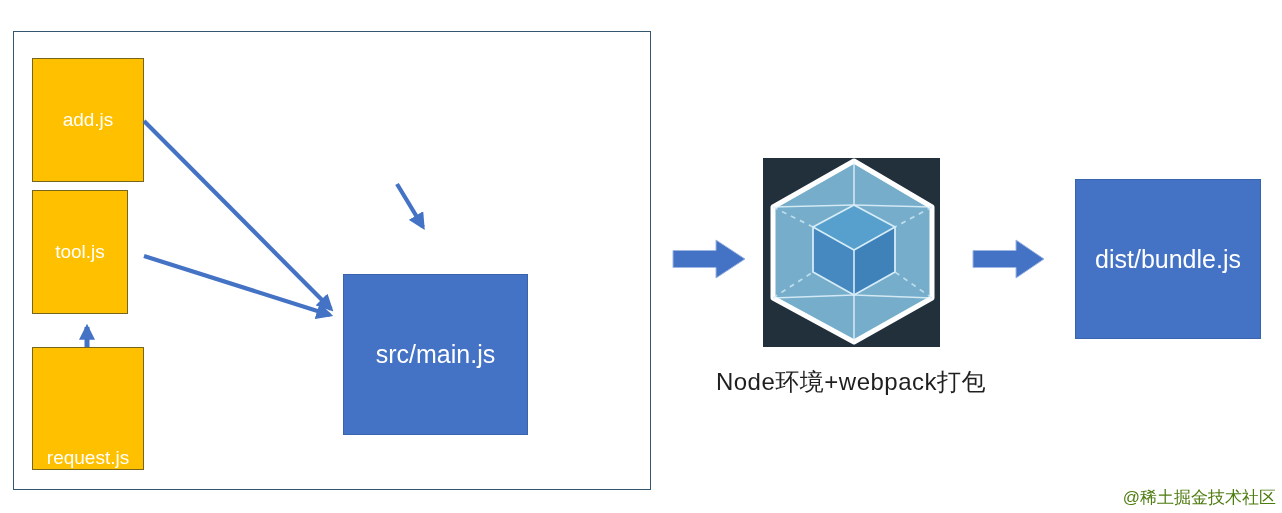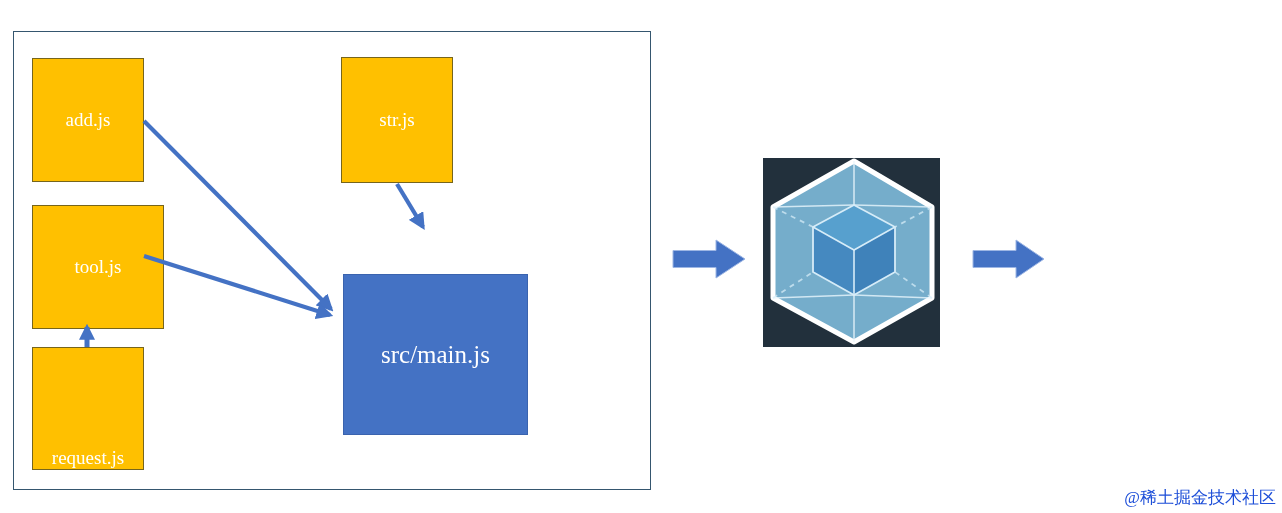--- a/index.html
+++ b/index.html
@@ -2,21 +2,21 @@
 <html><head>
 <meta charset="utf-8">
 <style>
   html, body { margin: 0; padding: 0; }
   body {
     width: 1282px; height: 513px;
     background: #ffffff;
     font-family: "Liberation Sans", sans-serif;
     overflow: hidden;
   }
-  .canvas { position: relative; width: 1282px; height: 513px; background: #ffffff; font-family: Liberation Serif, serif; }
+  .canvas { position: relative; width: 1282px; height: 513px; background: #ffffff; }
 
   .group-container {
     position: absolute; left: 13px; top: 31px;
     width: 638px; height: 459px;
     border: 1.5px solid #35566f;
     box-sizing: border-box;
     background: #ffffff;
   }
 
   .box {
@@ -31,21 +31,21 @@
     font-size: 19px;
   }
   .module-box {
     background: #4472c4;
     border: 1px solid #3a63ae;
     color: #ffffff;
     font-size: 25px;
   }
 
   .box-add     { left: 32px;  top: 58px;  width: 112px; height: 124px; }
-  .box-tool    { left: 32px;  top: 205px; width: 132px; height: 124px; }
+  .box-tool    { left: 32px;  top: 190px; width: 96px; height: 124px; }
   .box-request { left: 32px;  top: 347px; width: 112px; height: 123px; align-items: flex-end; }
   .box-str     { left: 341px; top: 57px;  width: 112px; height: 126px; }
   .box-main    { left: 343px; top: 239px; width: 185px; height: 161px; margin-top: 35px; }
   .box-bundle  { left: 1075px; top: 179px; width: 186px; height: 160px; }
 
   .arrow-layer {
     position: absolute; left: 0; top: 0;
     width: 1282px; height: 513px;
     pointer-events: none;
   }
@@ -59,47 +59,47 @@
 
   .process-caption {
     position: absolute; left: 651px; top: 366px; width: 400px;
     text-align: center;
     font-size: 24px; color: #1f1f1f;
     letter-spacing: 0.5px;
   }
 
   .watermark {
     position: absolute; right: 6px; top: 486px;
-    font-size: 17px; color: #1d4ed8;
+    font-size: 17px; color: #4d7c0f;
   }
 </style>
 </head>
 <body>
 
 <div class="canvas">
 
   <div class="group-container"></div>
 
   <div class="box file-box box-add">
     <span>add.js</span>
   </div>
   <div class="box file-box box-tool">
     <span>tool.js</span>
   </div>
   <div class="box file-box box-request">
     <span>request.js</span>
   </div>
-  <div class="box file-box box-str">
-    <span>str.js</span>
-  </div>
 
   <div class="box module-box box-main">
     <span>src/main.js</span>
   </div>
 
+  <div class="box module-box box-bundle">
+    <span>dist/bundle.js</span>
+  </div>
 
   <div class="webpack-logo-tile">
     <svg width="177" height="189" viewBox="0 0 177 189">
 
       <polygon points="91,3 169,49 169,140 91,184 10,140 10,49" fill="#7db8d8" fill-opacity="0.92" stroke="#ffffff" stroke-width="5" stroke-linejoin="round"></polygon>
 
       <g stroke="#eaf6fd" stroke-opacity="0.8" stroke-width="1.6">
         <line x1="10" y1="49" x2="91" y2="47"></line>
         <line x1="169" y1="49" x2="91" y2="47"></line>
         <line x1="10" y1="140" x2="91" y2="137"></line>
@@ -119,20 +119,21 @@
         <polygon points="91,47 132,69 91,92 50,69" fill="#57a0ce"></polygon>
         <polygon points="50,69 91,92 91,137 50,114" fill="#4589c0"></polygon>
         <polygon points="132,69 132,114 91,137 91,92" fill="#3f82ba"></polygon>
         <polygon points="91,47 132,69 132,114 91,137 50,114 50,69" fill="none" stroke="#d6ecf8" stroke-width="1.8" stroke-linejoin="round"></polygon>
         <polyline points="50,69 91,92 132,69" fill="none" stroke="#d6ecf8" stroke-width="1.6"></polyline>
         <line x1="91" y1="92" x2="91" y2="137" stroke="#d6ecf8" stroke-width="1.6"></line>
       </g>
     </svg>
   </div>
 
+  <div class="process-caption">Node环境+webpack打包</div>
 
   <svg class="arrow-layer" viewBox="0 0 1282 513">
     <defs>
       <marker id="ah" viewBox="0 0 10 10" refX="8" refY="5" markerWidth="4" markerHeight="4" orient="auto-start-reverse">
         <path d="M0,0 L10,5 L0,10 z" fill="#4472c4"></path>
       </marker>
       <marker id="ah2" viewBox="0 0 10 10" refX="8" refY="5" markerWidth="3.2" markerHeight="3.2" orient="auto-start-reverse">
         <path d="M0,0 L10,5 L0,10 z" fill="#4472c4"></path>
       </marker>
     </defs>

